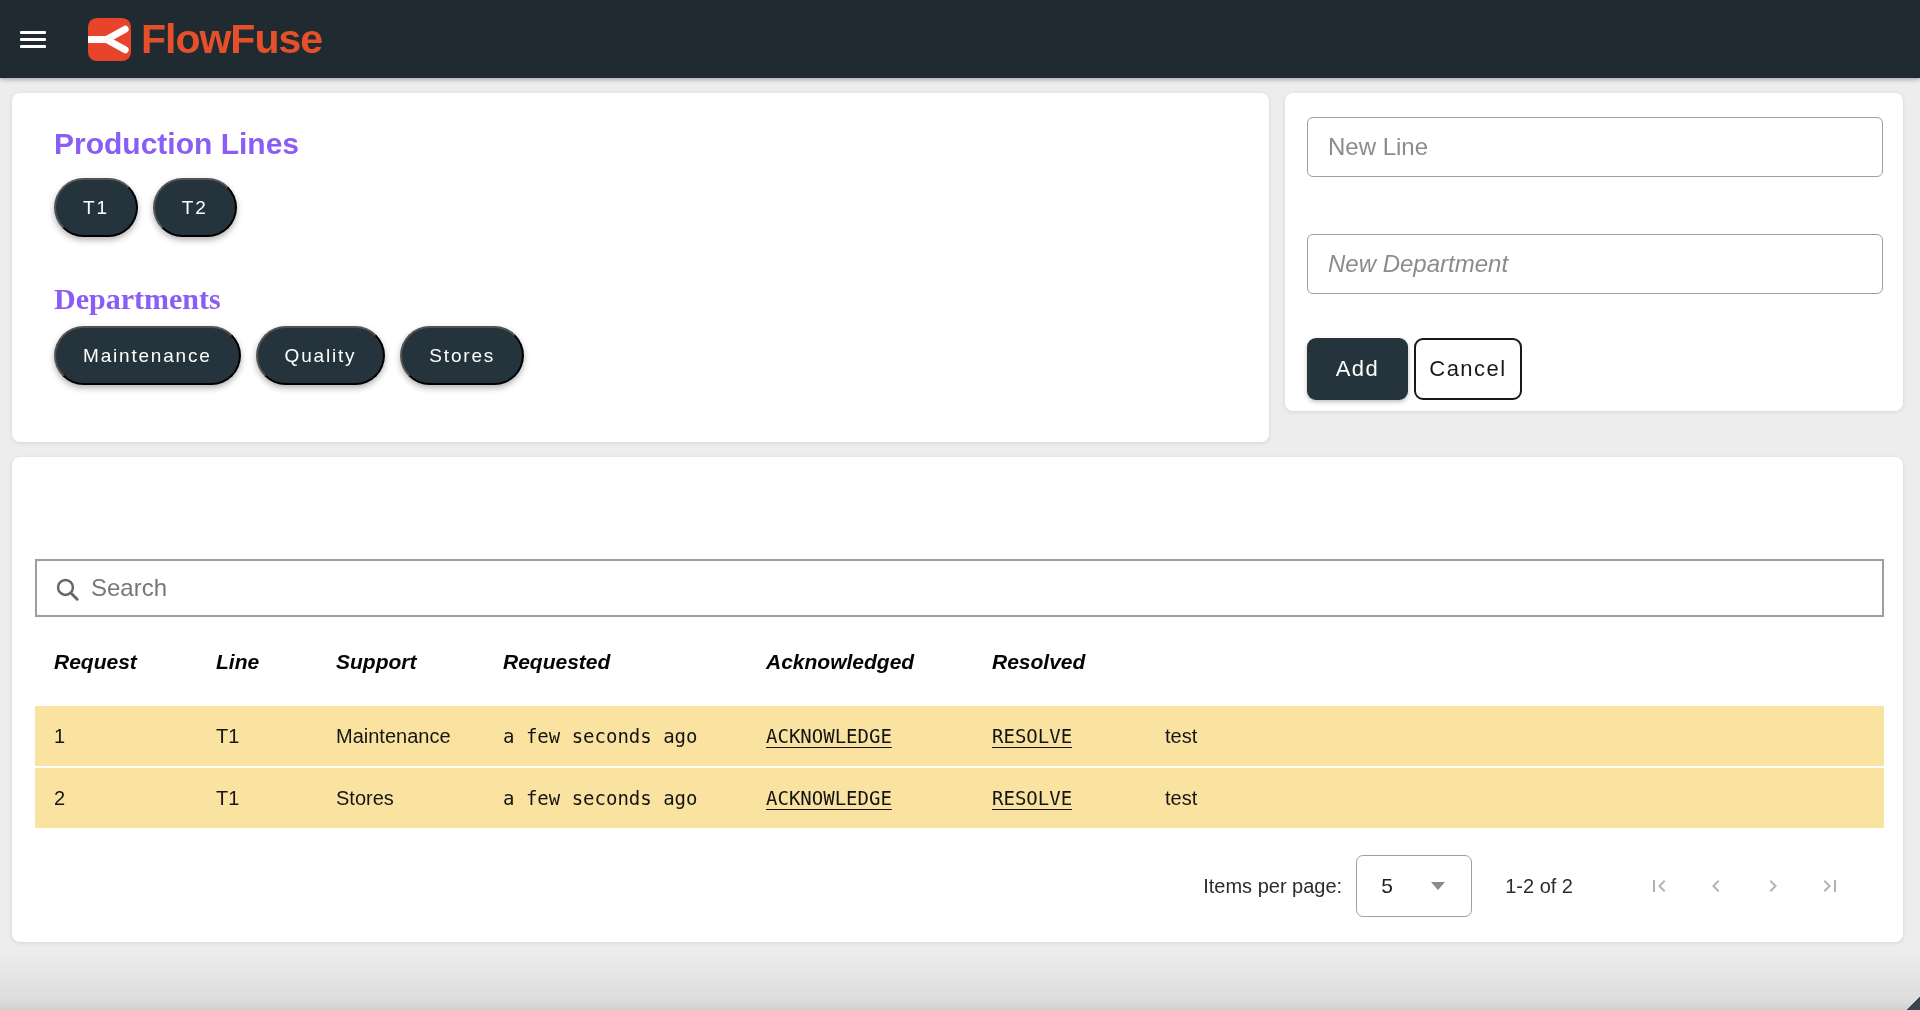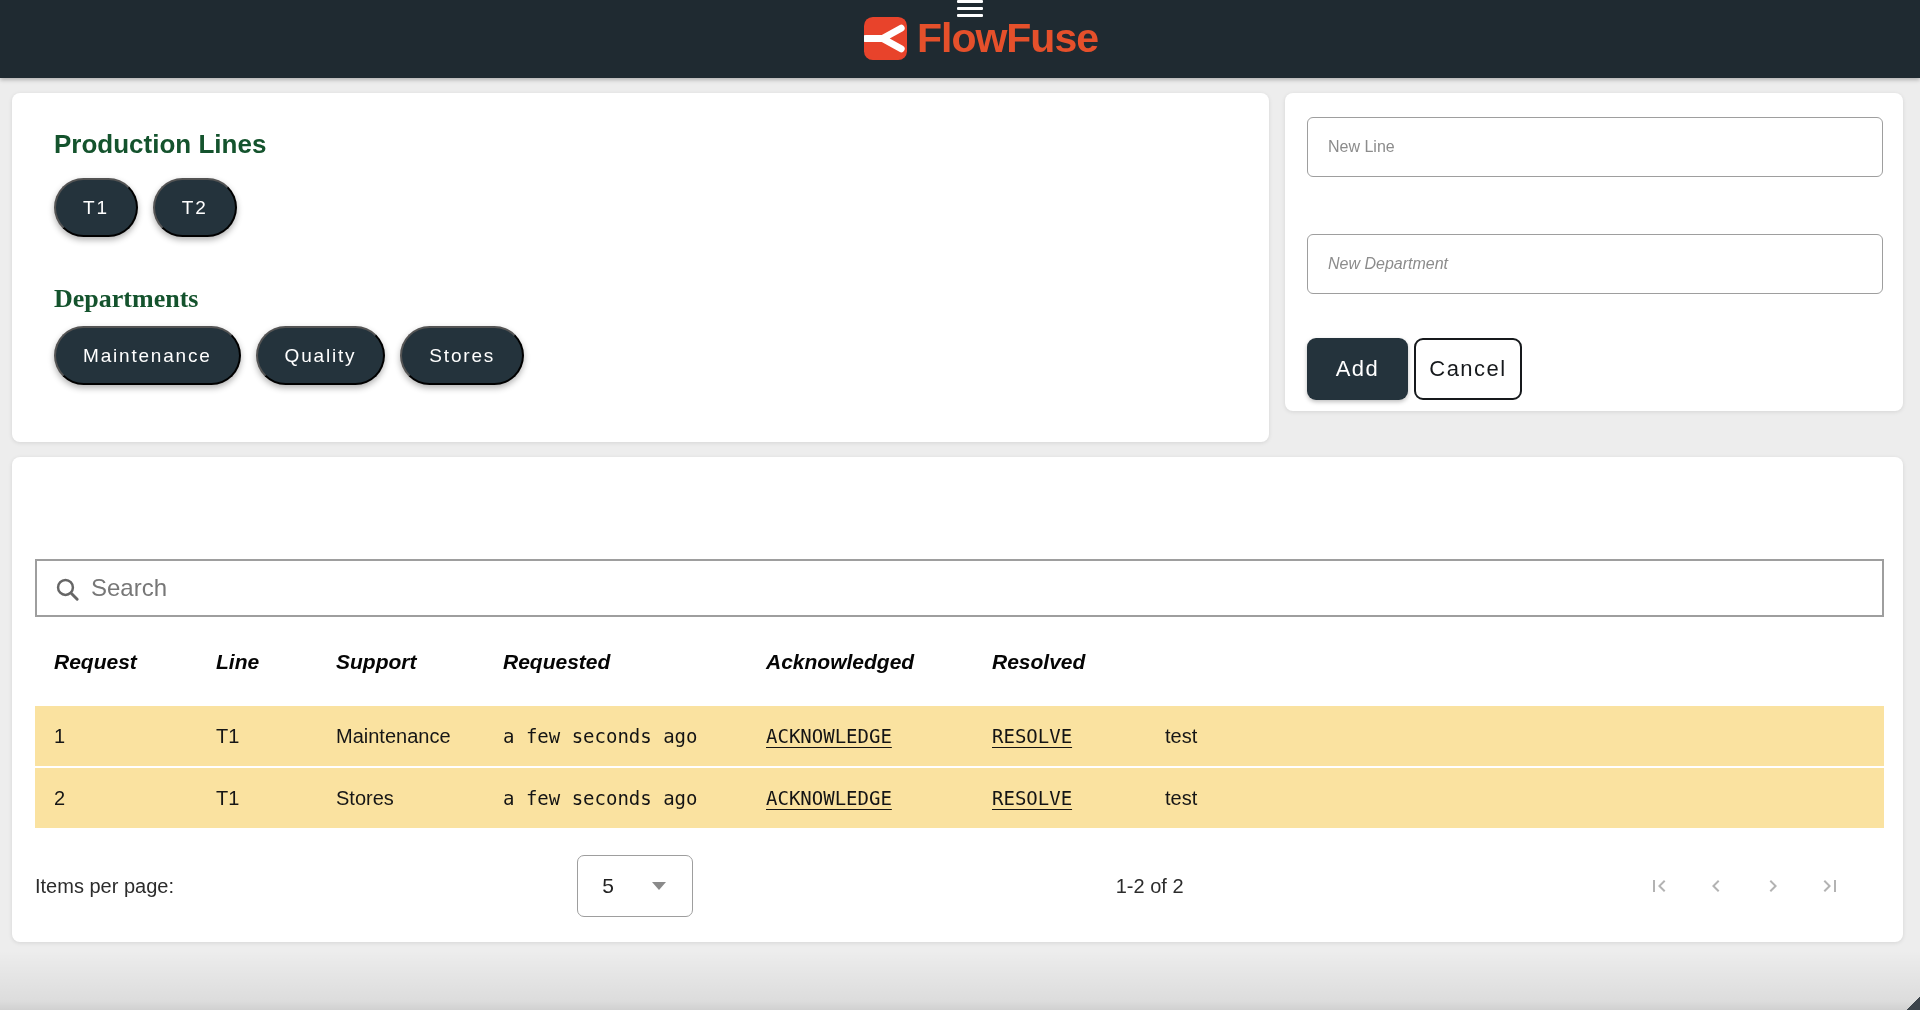--- a/index.html
+++ b/index.html
@@ -15,56 +15,55 @@
     background:var(--page-bg);
     font-family:"Liberation Sans",sans-serif;
     position:relative;
   }
   
   .navbar{
     position:absolute;left:0;top:0;width:1920px;height:78px;
     background:var(--navbar-bg);
     display:flex;align-items:center;
     box-shadow:0 2px 4px rgba(0,0,0,.25);
-    flex-direction:column;
   }
   .menu-btn{width:26px;height:17px;margin-left:20px;cursor:pointer;
     display:flex;flex-direction:column;justify-content:space-between;}
   .menu-btn span{display:block;height:3px;width:100%;background:#fff;border-radius:1px;}
   .logo-wrap{display:flex;align-items:center;margin-left:42px;}
   .logo-mark{width:43px;height:43px;display:block;}
   .brand-text{
     font-size:41px;font-weight:700;color:var(--brand-orange);
     letter-spacing:-1px;margin-left:10px;line-height:1;
   }
   
   .card{
     position:absolute;background:#fff;border-radius:8px;
     box-shadow:0 1px 4px rgba(0,0,0,.10);
   }
   .card-filters{left:12px;top:93px;width:1257px;height:349px;padding:36px 0 0 42px;}
   .card-form{left:1285px;top:93px;width:618px;height:318px;padding:24px 0 0 22px;}
   .card-table{left:12px;top:457px;width:1891px;height:485px;padding:102px 0 0 23px;}
   
-  .section-title{font-size:26px;font-weight:700;color:#14532d;line-height:30px;}
+  .section-title{font-size:30px;font-weight:700;color:#8b5cf6;line-height:30px;}
   .chip-row{display:flex;gap:15px;}
   .chip-row.lines{margin-top:19px;}
   .title-departments{margin-top:47px;font-family:Liberation Serif, serif;}
   .chip-row.departments{margin-top:12px;}
   .chip{
     height:59px;border-radius:30px;background:var(--dark-action);
     color:#fff;font-size:19px;letter-spacing:1.8px;
     display:flex;align-items:center;justify-content:center;
     padding:0 27px;min-width:82px;cursor:pointer;
     box-shadow:0 3px 6px rgba(0,0,0,.30);
   }
   
   .text-input{
     width:576px;height:60px;border:1.5px solid #9e9e9e;border-radius:6px;
-    font-size:16px;color:#222;padding:0 20px;outline:none;
+    font-size:24px;color:#222;padding:0 20px;outline:none;
     font-family:"Liberation Sans",sans-serif;background:#fff;display:block;
   }
   .text-input::placeholder{color:#8c8c8c;opacity:1;}
   .input-new-line{margin-top:0;}
   .input-new-dept{margin-top:57px;font-style:italic;}
   .form-buttons{margin-top:44px;display:flex;gap:6px;}
   .btn{height:62px;border-radius:9px;font-size:22px;letter-spacing:1.5px;
     display:flex;align-items:center;justify-content:center;cursor:pointer;
     font-family:"Liberation Sans",sans-serif;}
   .btn-add{width:101px;background:var(--dark-action);color:#fff;border:none;
@@ -95,21 +94,21 @@
   .td{font-size:20px;color:#161616;}
   .td-mono{font-family:"DejaVu Sans Mono",monospace;font-size:19px;color:#141414;}
   .td-link{
     font-family:"DejaVu Sans Mono",monospace;font-size:19px;color:#141414;
     text-decoration:underline;text-underline-offset:4px;cursor:pointer;
     justify-self:start;
   }
   
   .tbl-footer{
     margin-top:24px;height:64px;width:1849px;
-    display:flex;align-items:center;justify-content:space-between;
+    display:flex;align-items:center;justify-content:flex-end;
     padding-right:42px;color:#2c2c2c;
   }
   .ipp-label{font-size:20px;color:#2c2c2c;}
   .ipp-select{
     margin-left:14px;width:116px;height:62px;border:1.5px solid #9e9e9e;border-radius:7px;
     display:flex;align-items:center;justify-content:space-between;
     padding:0 26px 0 24px;cursor:pointer;background:#fff;
   }
   .ipp-value{font-size:21px;color:#222;}
   .caret-down{width:0;height:0;border-left:7px solid transparent;border-right:7px solid transparent;

